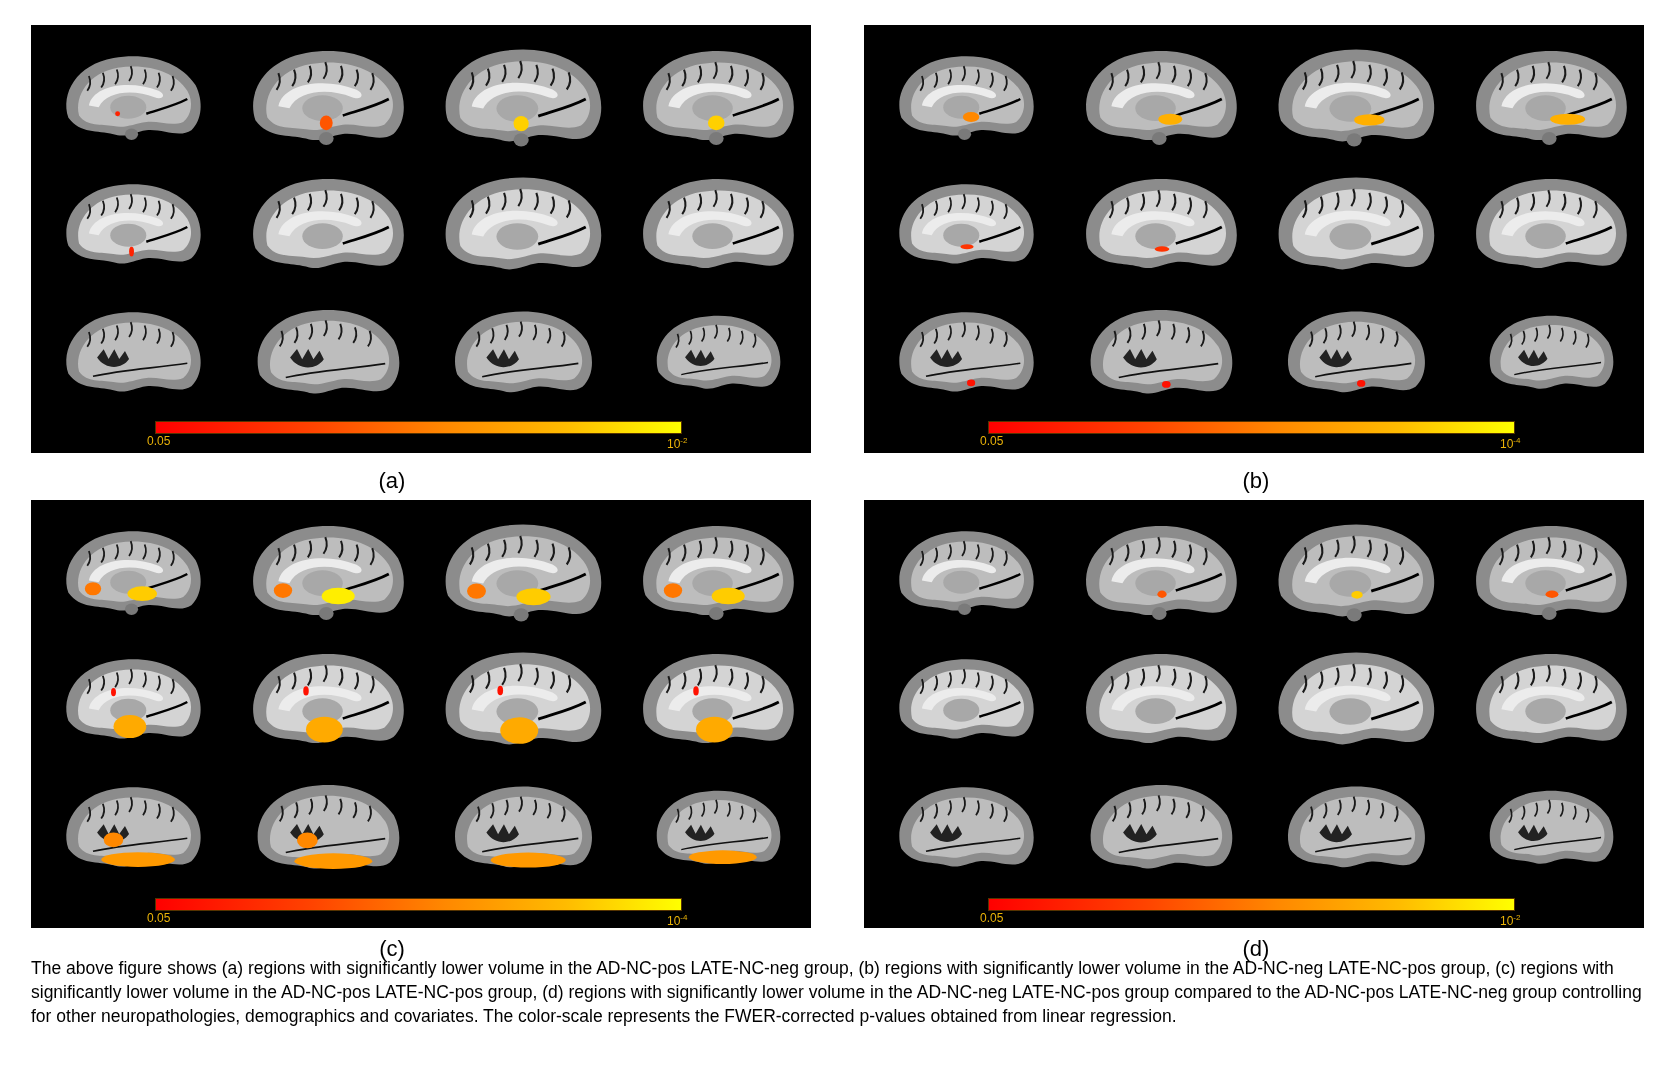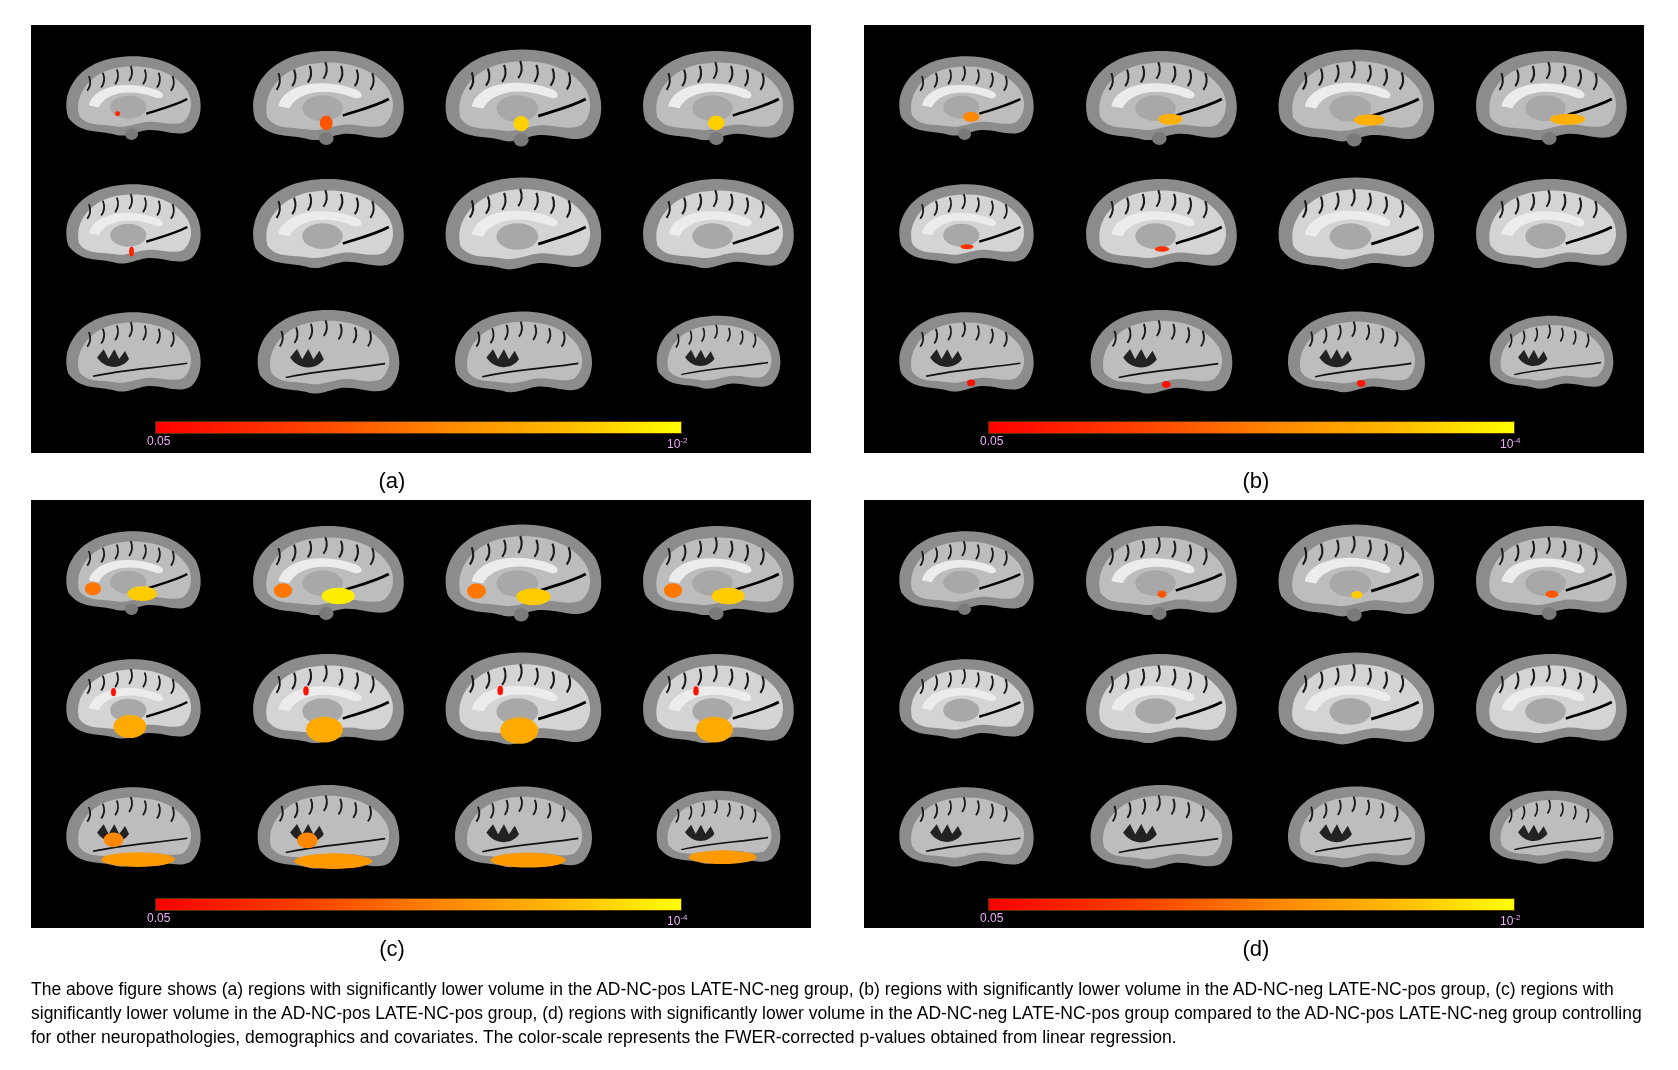--- a/index.html
+++ b/index.html
@@ -5,23 +5,23 @@
   html, body { margin:0; padding:0; background:#ffffff; }
   body { width:1678px; height:1070px; position:relative; overflow:hidden;
          font-family:"Liberation Sans", "DejaVu Sans", sans-serif; }
   .panel { position:absolute; background:#000; }
   .panel-label { position:absolute; width:60px; text-align:center; font-size:22px; color:#000; }
   .grid { position:absolute; left:0; top:0; width:100%; }
   .slice { position:absolute; }
   .colorbar { position:absolute; height:11px;
      background:linear-gradient(to right, #ff0000 0%, #ff4400 30%, #ff8800 55%, #ffbb00 78%, #ffff00 100%);
      border:1px solid #553300; }
-  .cb-label { position:absolute; color:#f0abfc; font-size:12px; line-height:14px; }
+  .cb-label { position:absolute; color:#eab308; font-size:12px; line-height:14px; }
   .cb-label sup { font-size:8px; vertical-align:5px; }
-  .caption { position:absolute; left:31px; top:977px; width:1630px; font-size:17.5px; line-height:24px; color:#000; }
+  .caption { position:absolute; left:31px; top:956px; width:1630px; font-size:17.5px; line-height:24px; color:#000; }
 </style>
 </head>
 <body>
 
 <div class="panel" style="left:31px; top:25px; width:780px; height:428px;">
   <div class="grid">
       <svg width="190" height="125" viewBox="0 0 190 125" class="slice" style="left: 8px; top: 12px;">
         <g transform="translate(95,62) scale(0.82) translate(-95,-62)">
           <path d="M15,85 C5,55 25,20 70,12 C110,5 150,15 170,45 C180,65 178,88 165,100 C150,110 130,98 110,100 C95,102 85,110 70,105 C50,100 30,105 15,85 Z" fill="#8c8c8c"></path>
           <path d="M28,82 C22,58 40,30 75,24 C110,18 145,28 160,52 C168,66 165,82 155,90 C140,96 125,88 110,90 C95,92 85,98 70,95 C55,92 38,96 28,82 Z" fill="#bdbdbd"></path>

